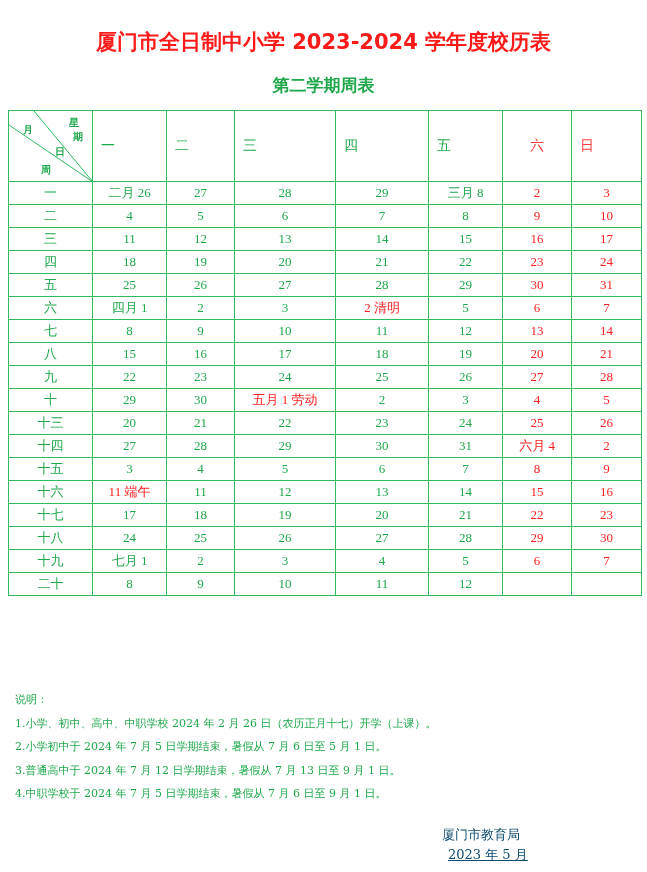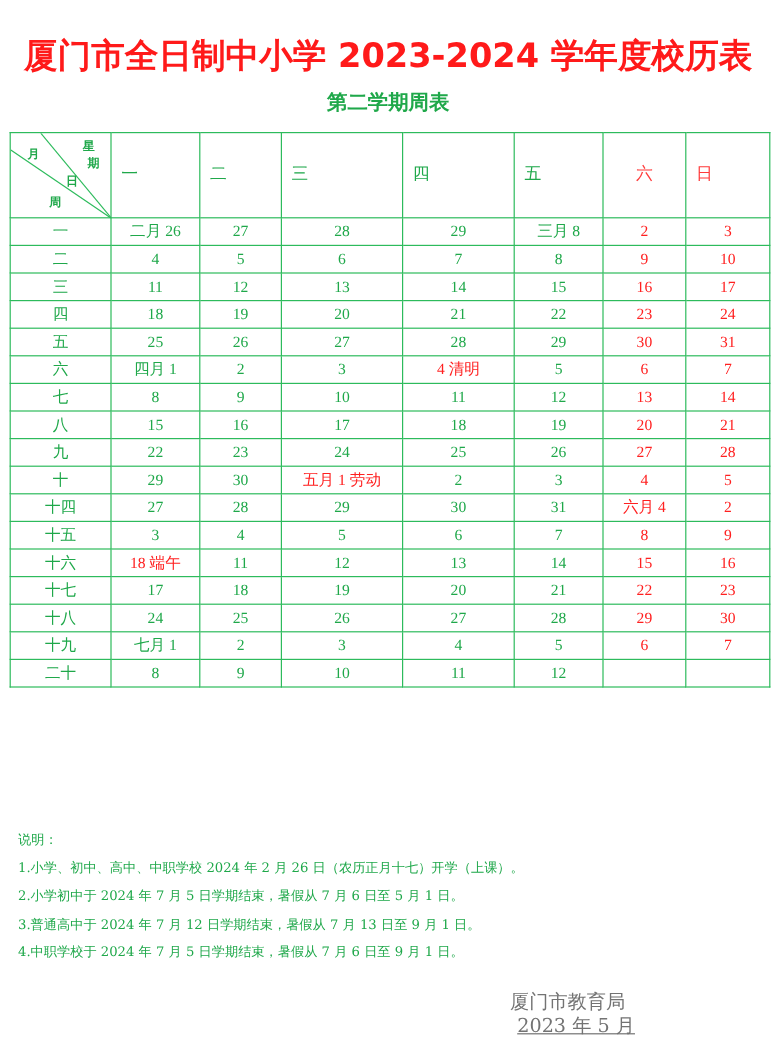--- a/index.html
+++ b/index.html
@@ -1,40 +1,40 @@
 <!DOCTYPE html>
 <html><head>
 <meta charset="utf-8">
 <style>
   html, body { margin: 0; padding: 0; background: #ffffff; }
   body { width: 647px; height: 872px; position: relative; overflow: hidden;
          font-family: "DejaVu Serif", "Liberation Serif", serif; }
   .title { position: absolute; top: 28px; left: 0; width: 647px; text-align: center;
-           color: #ff1a1a; font-size: 28px; font-weight: bold; letter-spacing: 0px;
+           color: #ff1a1a; font-size: 21px; font-weight: bold; letter-spacing: 0px;
            font-family: "DejaVu Sans", "Liberation Sans", sans-serif; }
   .subtitle { position: absolute; top: 74px; left: 0; width: 647px; text-align: center;
               color: #1fa84a; font-size: 17px; font-weight: bold;
               font-family: "DejaVu Sans", "Liberation Sans", sans-serif; }
   table.cal { position: absolute; top: 110px; left: 8px; width: 633px;
               border-collapse: collapse; table-layout: fixed; }
   table.cal td, table.cal th { border: 1.5px solid #2dbb5c; padding: 0; font-weight: normal;
               font-size: 13px; color: #1fa84a; text-align: center; height: 22px; line-height: 22px;
               font-family: "Liberation Serif", "DejaVu Serif", serif; }
   table.cal th { height: 70px; text-align: left; padding-left: 8px; font-size: 14px; }
   table.cal th.red { color: #ff3b3b; }
   table.cal th.center { text-align: center; padding-left: 0; }
   table.cal td.red { color: #ff2020; }
   th.corner { position: relative; padding: 0 !important; }
   .corner svg { position: absolute; left: 0; top: 0; }
   .corner span { position: absolute; font-size: 10px; font-weight: bold; color: #1fa84a;
                  font-family: "DejaVu Sans", sans-serif; line-height: 11px; }
   .notes { position: absolute; top: 688px; left: 15px; color: #1fa84a; font-size: 11px;
            line-height: 23.5px; font-family: "DejaVu Serif", "Liberation Serif", serif; }
   .notes div { white-space: nowrap; }
-  .sign { position: absolute; left: 425px; top: 825px; color: #737373; font-size: 16px;
+  .sign { position: absolute; left: 442px; top: 825px; color: #0c4a6e; font-size: 13px;
           line-height: 20px; font-family: "DejaVu Serif", "Liberation Serif", serif; }
   .sign .date { padding-left: 6px; text-decoration: underline; }
 </style>
 </head>
 <body>
 
 <div class="title">厦门市全日制中小学 2023-2024 学年度校历表</div>
 <div class="subtitle">第二学期周表</div>
 
 <table class="cal">
@@ -119,21 +119,21 @@
         <td>28</td>
         <td>29</td>
         <td class="red">30</td>
         <td class="red">31</td>
       </tr>
       <tr>
         <td>六</td>
         <td>四月 1</td>
         <td>2</td>
         <td>3</td>
-        <td class="red">4 清明</td>
+        <td class="red">2 清明</td>
         <td>5</td>
         <td class="red">6</td>
         <td class="red">7</td>
       </tr>
       <tr>
         <td>七</td>
         <td>8</td>
         <td>9</td>
         <td>10</td>
         <td>11</td>
@@ -165,20 +165,30 @@
         <td>十</td>
         <td>29</td>
         <td>30</td>
         <td class="red">五月 1 劳动</td>
         <td>2</td>
         <td>3</td>
         <td class="red">4</td>
         <td class="red">5</td>
       </tr>
       <tr>
+        <td>十三</td>
+        <td>20</td>
+        <td>21</td>
+        <td>22</td>
+        <td>23</td>
+        <td>24</td>
+        <td class="red">25</td>
+        <td class="red">26</td>
+      </tr>
+      <tr>
         <td>十四</td>
         <td>27</td>
         <td>28</td>
         <td>29</td>
         <td>30</td>
         <td>31</td>
         <td class="red">六月 4</td>
         <td class="red">2</td>
       </tr>
       <tr>
@@ -186,21 +196,21 @@
         <td>3</td>
         <td>4</td>
         <td>5</td>
         <td>6</td>
         <td>7</td>
         <td class="red">8</td>
         <td class="red">9</td>
       </tr>
       <tr>
         <td>十六</td>
-        <td class="red">18 端午</td>
+        <td class="red">11 端午</td>
         <td>11</td>
         <td>12</td>
         <td>13</td>
         <td>14</td>
         <td class="red">15</td>
         <td class="red">16</td>
       </tr>
       <tr>
         <td>十七</td>
         <td>17</td>

